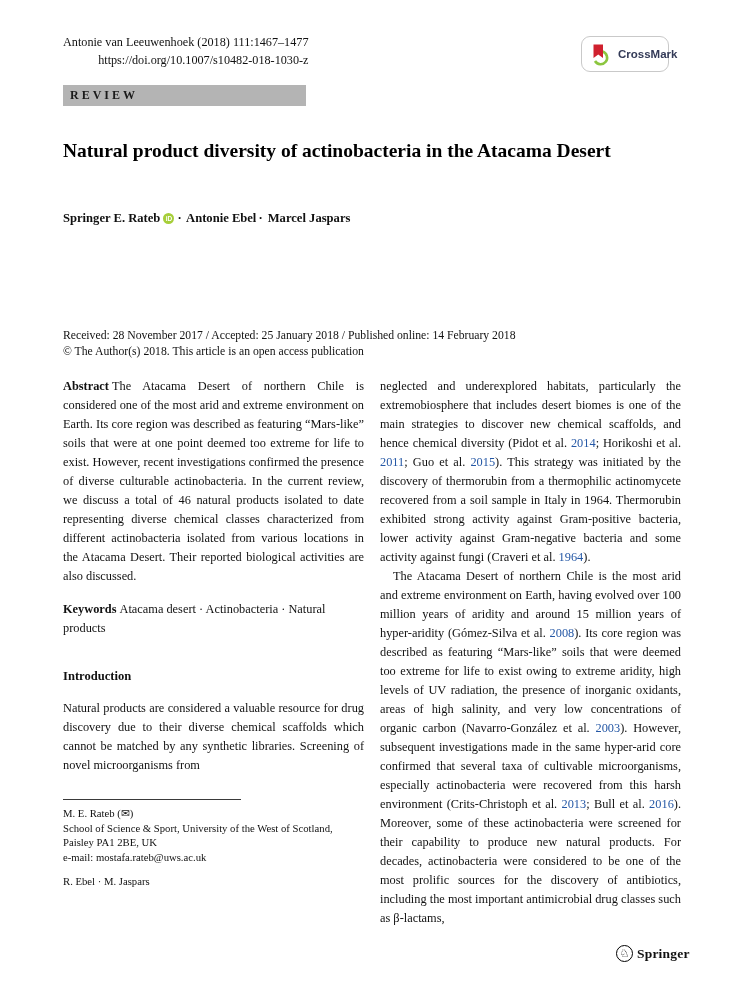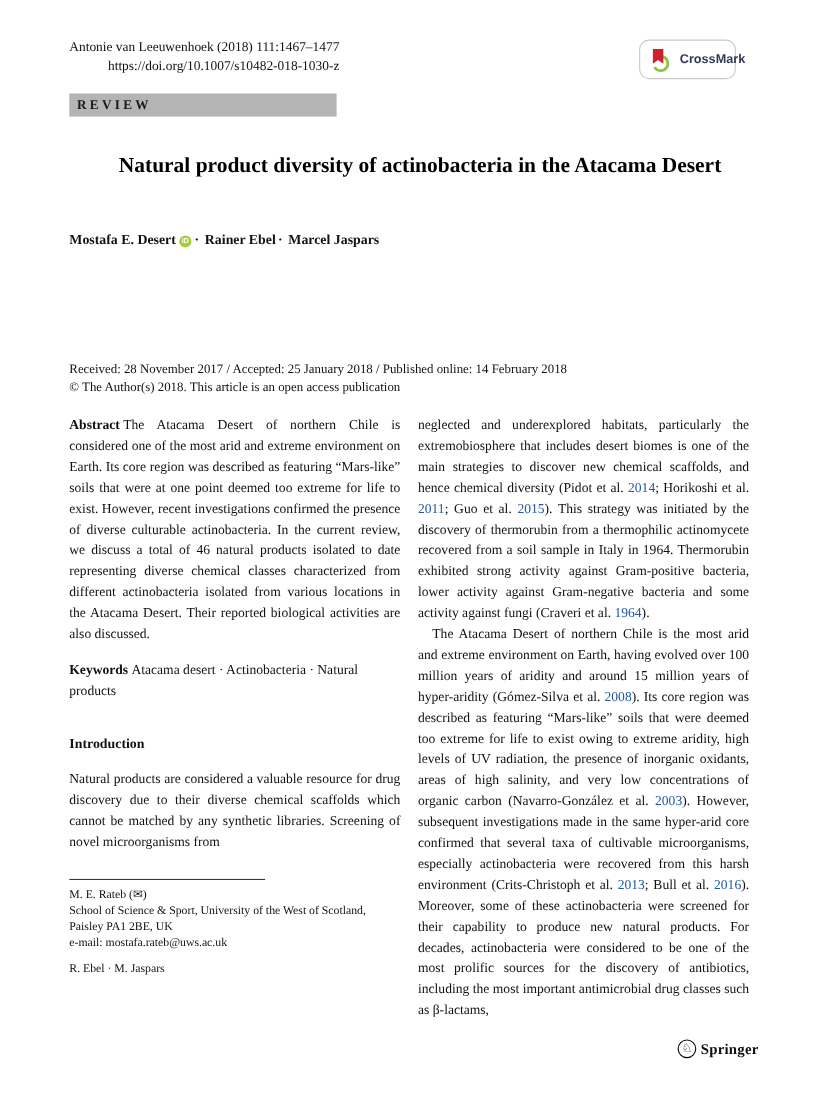--- a/index.html
+++ b/index.html
@@ -18,21 +18,21 @@
   }
   .crossmark .cm-text { font-family:"Liberation Sans",sans-serif; font-size:11.5px; font-weight:bold; color:#333a57; }
   
   .banner {
     position:absolute; left:63px; top:85px; width:243px; height:21px;
     background:var(--banner-gray,#b4b4b4); color:#1a1a1a;
     font-size:12px; font-weight:bold; letter-spacing:3px;
     line-height:21px; padding-left:7px;
   }
   
-  .title { position:absolute; left:63px; top:138px; width:620px; font-size:19.5px; font-weight:bold; line-height:26.5px; color:#000;margin-left:45px; }
+  .title { position:absolute; left:63px; top:138px; width:620px; font-size:19.5px; font-weight:bold; line-height:26.5px; color:#000; }
   .authors { position:absolute; left:63px; top:211px; width:620px; font-size:12.6px; font-weight:bold; }
   .orcid {
     display:inline-flex; align-items:center; justify-content:center;
     width:11px; height:11px; border-radius:50%;
     background:var(--orcid-green,#a6ce39); color:#fff;
     font-family:"Liberation Sans",sans-serif; font-size:6.5px; font-weight:bold;
     vertical-align:1px; margin:0 1px 0 3px; cursor:pointer;
   }
   .sep { padding:0 2px; }
   
@@ -80,22 +80,22 @@
       </svg>
     </span>
     <span class="cm-text">CrossMark</span>
   </div>
 
   <div class="banner">REVIEW</div>
 
   <h1 class="title">Natural product diversity of actinobacteria in the Atacama Desert</h1>
 
   <div class="authors">
-    <span>Mostafa E. Desert</span><span class="orcid">iD</span><span class="sep">·</span>
-    <span>Rainer Ebel</span><span class="sep">·</span>
+    <span>Springer E. Rateb</span><span class="orcid">iD</span><span class="sep">·</span>
+    <span>Antonie Ebel</span><span class="sep">·</span>
     <span>Marcel Jaspars</span>
   </div>
 
   <div class="received">
     <div>Received: 28 November 2017 / Accepted: 25 January 2018 / Published online: 14 February 2018</div>
     <div>© The Author(s) 2018. This article is an open access publication</div>
   </div>
 
   <div class="col col-left">
     <p class="jp"><span class="lead-label">Abstract</span><span>The Atacama Desert of northern Chile is considered one of the most arid and extreme environment on Earth. Its core region was described as featuring “Mars-like” soils that were at one point deemed too extreme for life to exist. However, recent investigations confirmed the presence of diverse culturable actinobacteria. In the current review, we discuss a total of 46 natural products isolated to date representing diverse chemical classes characterized from different actinobacteria isolated from various locations in the Atacama Desert. Their reported biological activities are also discussed.</span></p>

